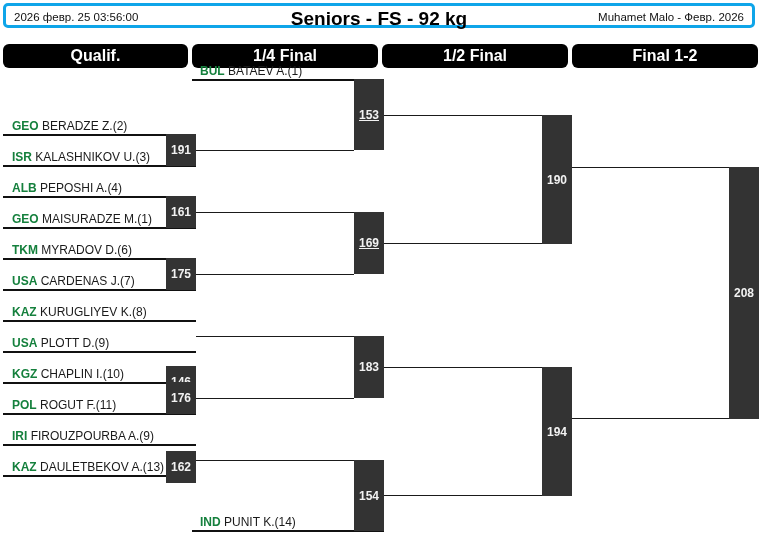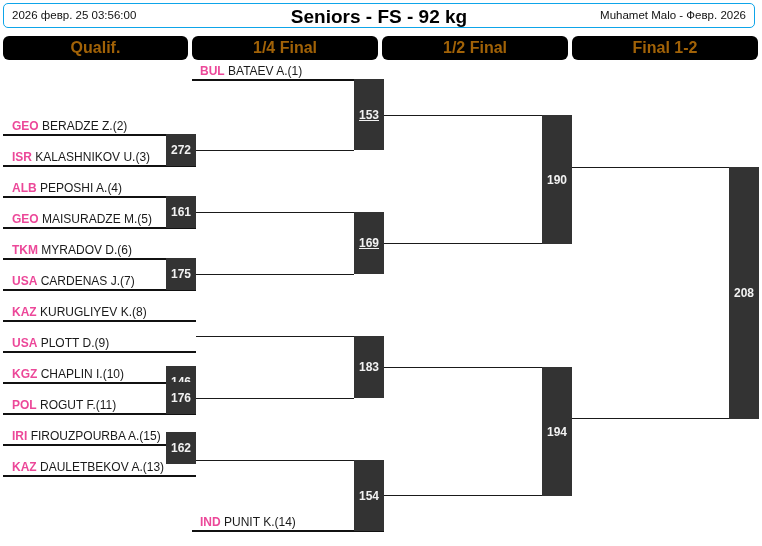--- a/index.html
+++ b/index.html
@@ -13,21 +13,21 @@
     height:546px;
     background:#ffffff;
     overflow:hidden;
   }
 
   
   .titlebar{
     position:absolute;
     left:3px; top:3px;
     width:752px; height:25px;
-    border:1px solid #0ea5e9;
+    border:3px solid #0ea5e9;
     border-radius:5px;
     background:#ffffff;
     box-sizing:border-box;
   }
   .tb-date{
     position:absolute;
     left:8px; top:5px;
     font-size:11.5px;
     color:#111;
     white-space:nowrap;
@@ -45,25 +45,25 @@
     position:absolute;
     right:8px; top:5px;
     font-size:11.5px;
     color:#111;
     white-space:nowrap;
   }
 
   
   .round-head{
     position:absolute;
-    top:36px;
+    top:44px;
     height:24px;
     background:#000000;
     border-radius:6px;
-    color:#a16207;
+    color:#ffffff;
     font-size:16px;
     font-weight:bold;
     text-align:center;
     line-height:24px;
     box-sizing:border-box;
   }
 
   
   .bracket{
     position:absolute;
@@ -72,21 +72,21 @@
   }
 
   
   .nm{
     position:absolute;
     font-size:12px;
     color:#1a1a1a;
     white-space:nowrap;
     line-height:13px;
   }
-  .nm b{ color:#ec4899; font-weight:bold; }
+  .nm b{ color:#15803d; font-weight:bold; }
 
   
   .hl{
     position:absolute;
     height:2px;
     background:#111111;
   }
   
   .cl{
     position:absolute;
@@ -127,53 +127,53 @@
 
     <div class="nm" style="left:12px; top:120px;"><b>GEO</b> <span>BERADZE Z.(2)</span></div>
     <div class="hl" style="left:3px; top:134px; width:193px;"></div>
 
     <div class="nm" style="left:12px; top:151px;"><b>ISR</b> <span>KALASHNIKOV U.(3)</span></div>
     <div class="hl" style="left:3px; top:165px; width:193px;"></div>
 
     <div class="nm" style="left:12px; top:182px;"><b>ALB</b> <span>PEPOSHI A.(4)</span></div>
     <div class="hl" style="left:3px; top:196px; width:193px;"></div>
 
-    <div class="nm" style="left:12px; top:213px;"><b>GEO</b> <span>MAISURADZE M.(5)</span></div>
+    <div class="nm" style="left:12px; top:213px;"><b>GEO</b> <span>MAISURADZE M.(1)</span></div>
     <div class="hl" style="left:3px; top:227px; width:193px;"></div>
 
     <div class="nm" style="left:12px; top:244px;"><b>TKM</b> <span>MYRADOV D.(6)</span></div>
     <div class="hl" style="left:3px; top:258px; width:193px;"></div>
 
     <div class="nm" style="left:12px; top:275px;text-align:right;"><b>USA</b> <span>CARDENAS J.(7)</span></div>
     <div class="hl" style="left:3px; top:289px; width:193px;"></div>
 
     <div class="nm" style="left:12px; top:306px;"><b>KAZ</b> <span>KURUGLIYEV K.(8)</span></div>
     <div class="hl" style="left:3px; top:320px; width:193px;"></div>
 
     <div class="nm" style="left:12px; top:337px;"><b>USA</b> <span>PLOTT D.(9)</span></div>
     <div class="hl" style="left:3px; top:351px; width:193px;"></div>
 
     <div class="nm" style="left:12px; top:368px;"><b>KGZ</b> <span>CHAPLIN I.(10)</span></div>
     <div class="hl" style="left:3px; top:382px; width:193px;"></div>
 
     <div class="nm" style="left:12px; top:399px;"><b>POL</b> <span>ROGUT F.(11)</span></div>
     <div class="hl" style="left:3px; top:413px; width:193px;"></div>
 
-    <div class="nm" style="left:12px; top:430px;"><b>IRI</b> <span>FIROUZPOURBA A.(15)</span></div>
+    <div class="nm" style="left:12px; top:430px;"><b>IRI</b> <span>FIROUZPOURBA A.(9)</span></div>
     <div class="hl" style="left:3px; top:444px; width:193px;"></div>
 
     <div class="nm" style="left:12px; top:461px;"><b>KAZ</b> <span>DAULETBEKOV A.(13)</span></div>
     <div class="hl" style="left:3px; top:475px; width:193px;"></div>
 
-    <div class="blk" style="left:166px; top:134px; width:30px; height:32px;">272</div>
+    <div class="blk" style="left:166px; top:134px; width:30px; height:32px;">191</div>
     <div class="blk" style="left:166px; top:196px; width:30px; height:32px;">161</div>
     <div class="blk" style="left:166px; top:258px; width:30px; height:32px;">175</div>
     <div class="blk" style="left:166px; top:320px; width:30px; height:32px;margin-top:46px;">146</div>
     <div class="blk" style="left:166px; top:382px; width:30px; height:32px;">176</div>
-    <div class="blk" style="left:166px; top:432px; width:30px; height:32px;text-align:center;">162</div>
+    <div class="blk" style="left:166px; top:451px; width:30px; height:32px;text-align:center;">162</div>
 
     <div class="nm" style="left:200px; top:65px;"><b>BUL</b> <span>BATAEV A.(1)</span></div>
     <div class="hl" style="left:192px; top:79px; width:192px;"></div>
 
     <div class="nm" style="left:200px; top:516px;"><b>IND</b> <span>PUNIT K.(14)</span></div>
     <div class="hl" style="left:192px; top:530px; width:192px;"></div>
 
     <div class="cl" style="left:196px; top:150px; width:158px;"></div>
     <div class="cl" style="left:196px; top:212px; width:158px;"></div>
     <div class="cl" style="left:196px; top:274px; width:158px;"></div>

